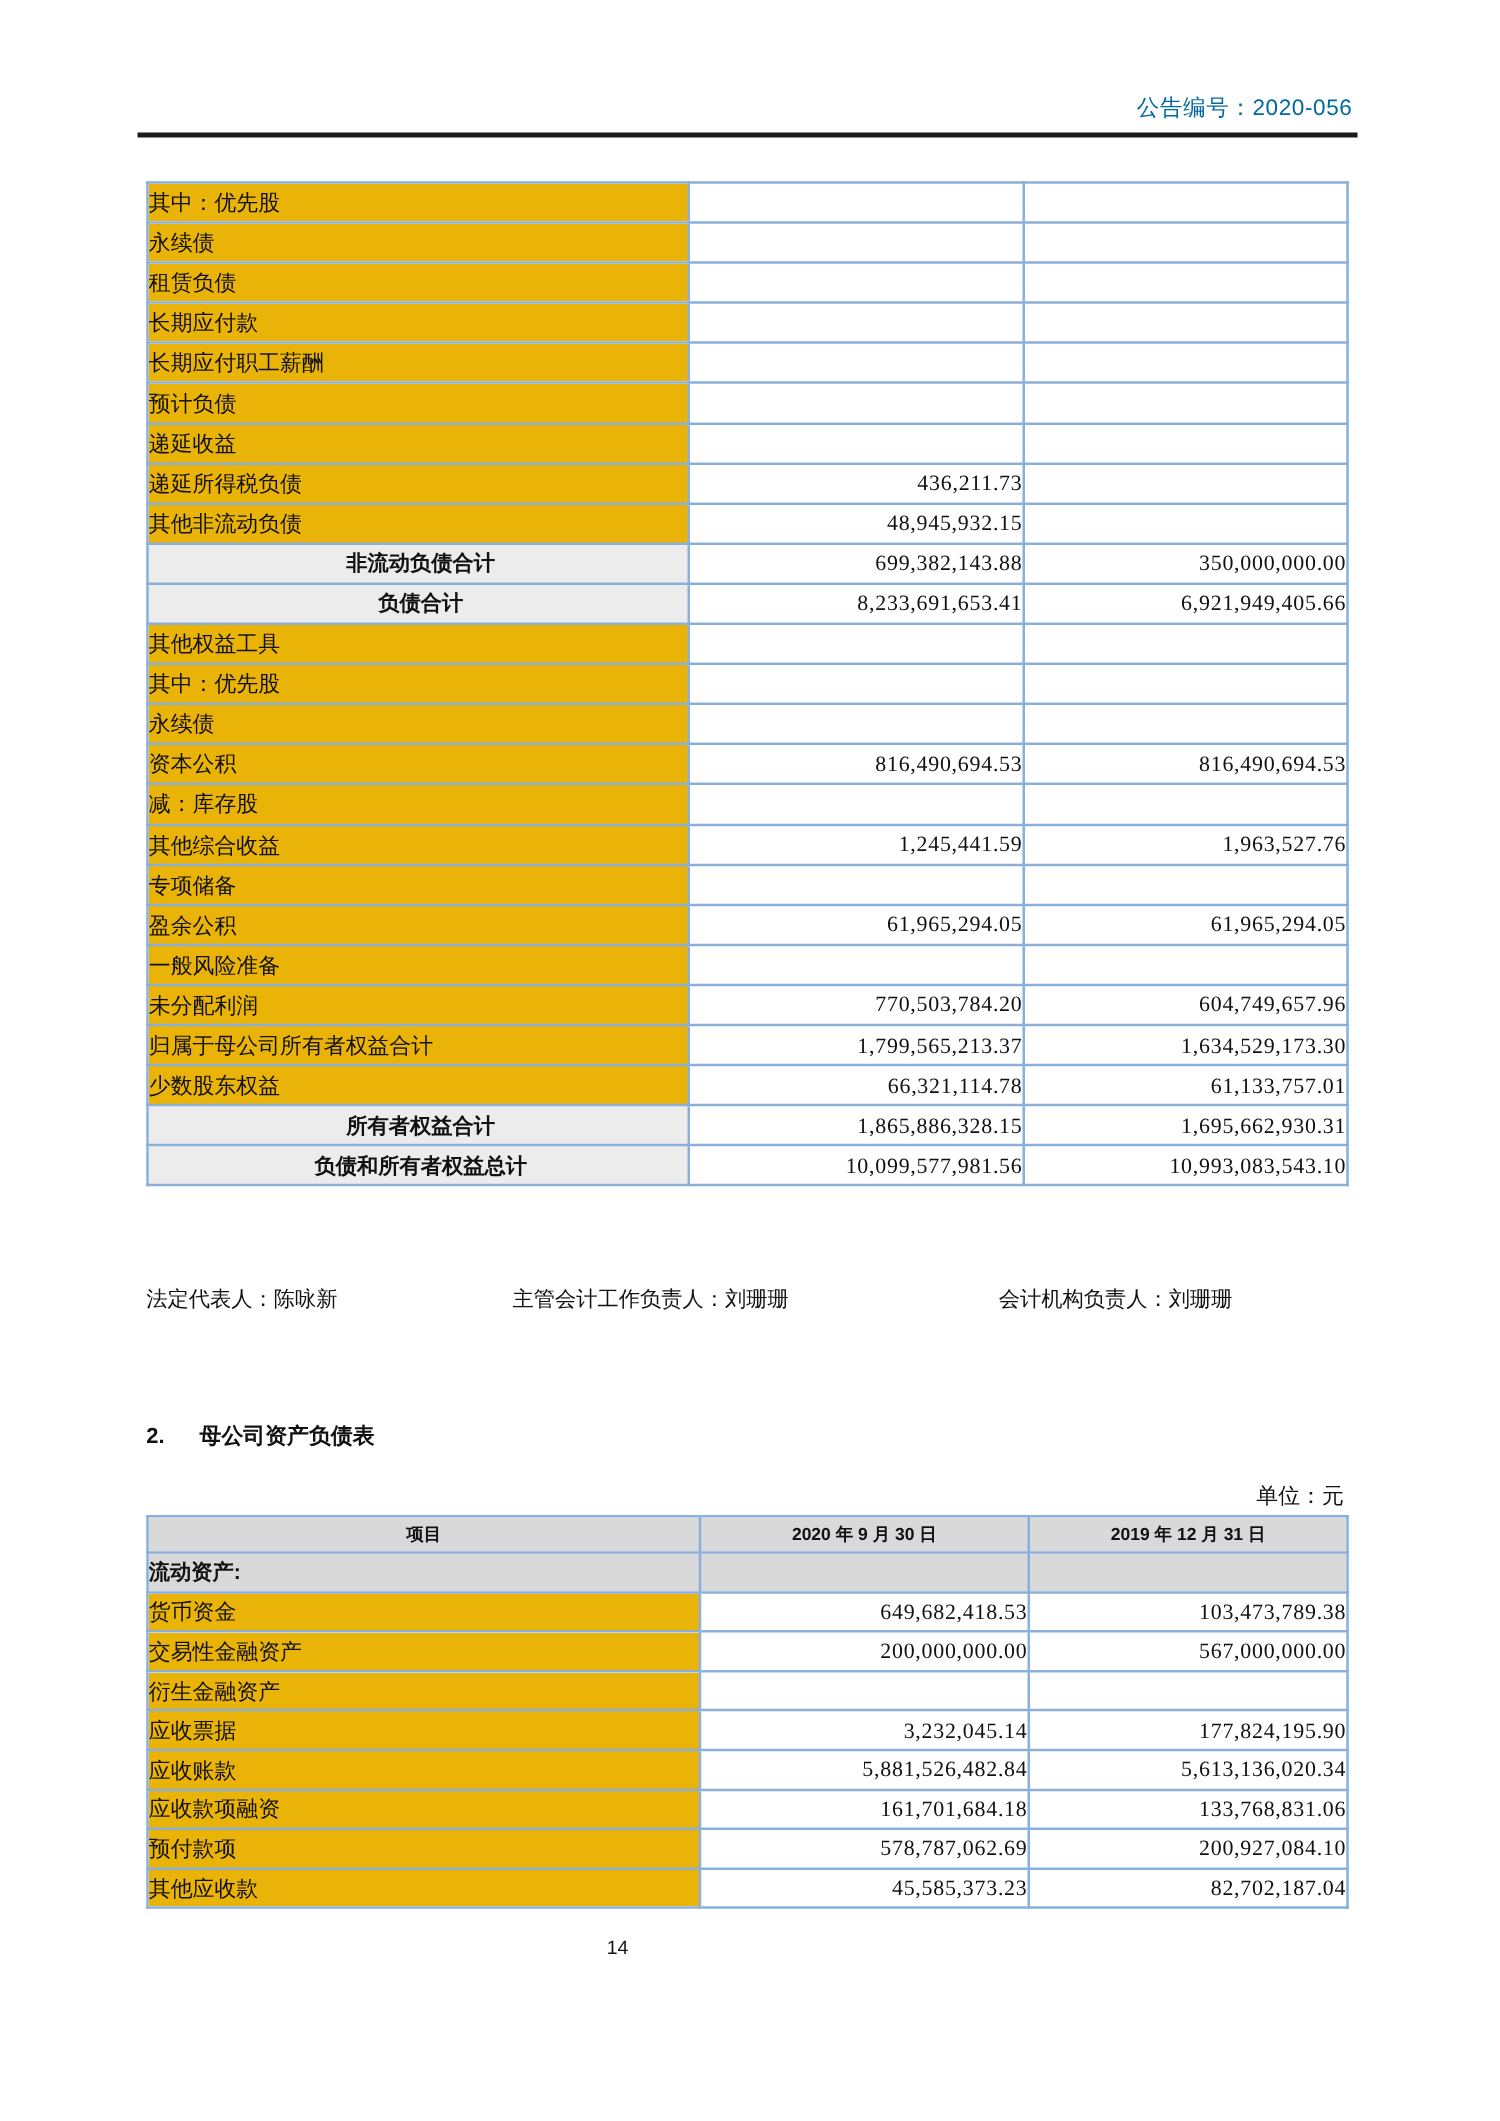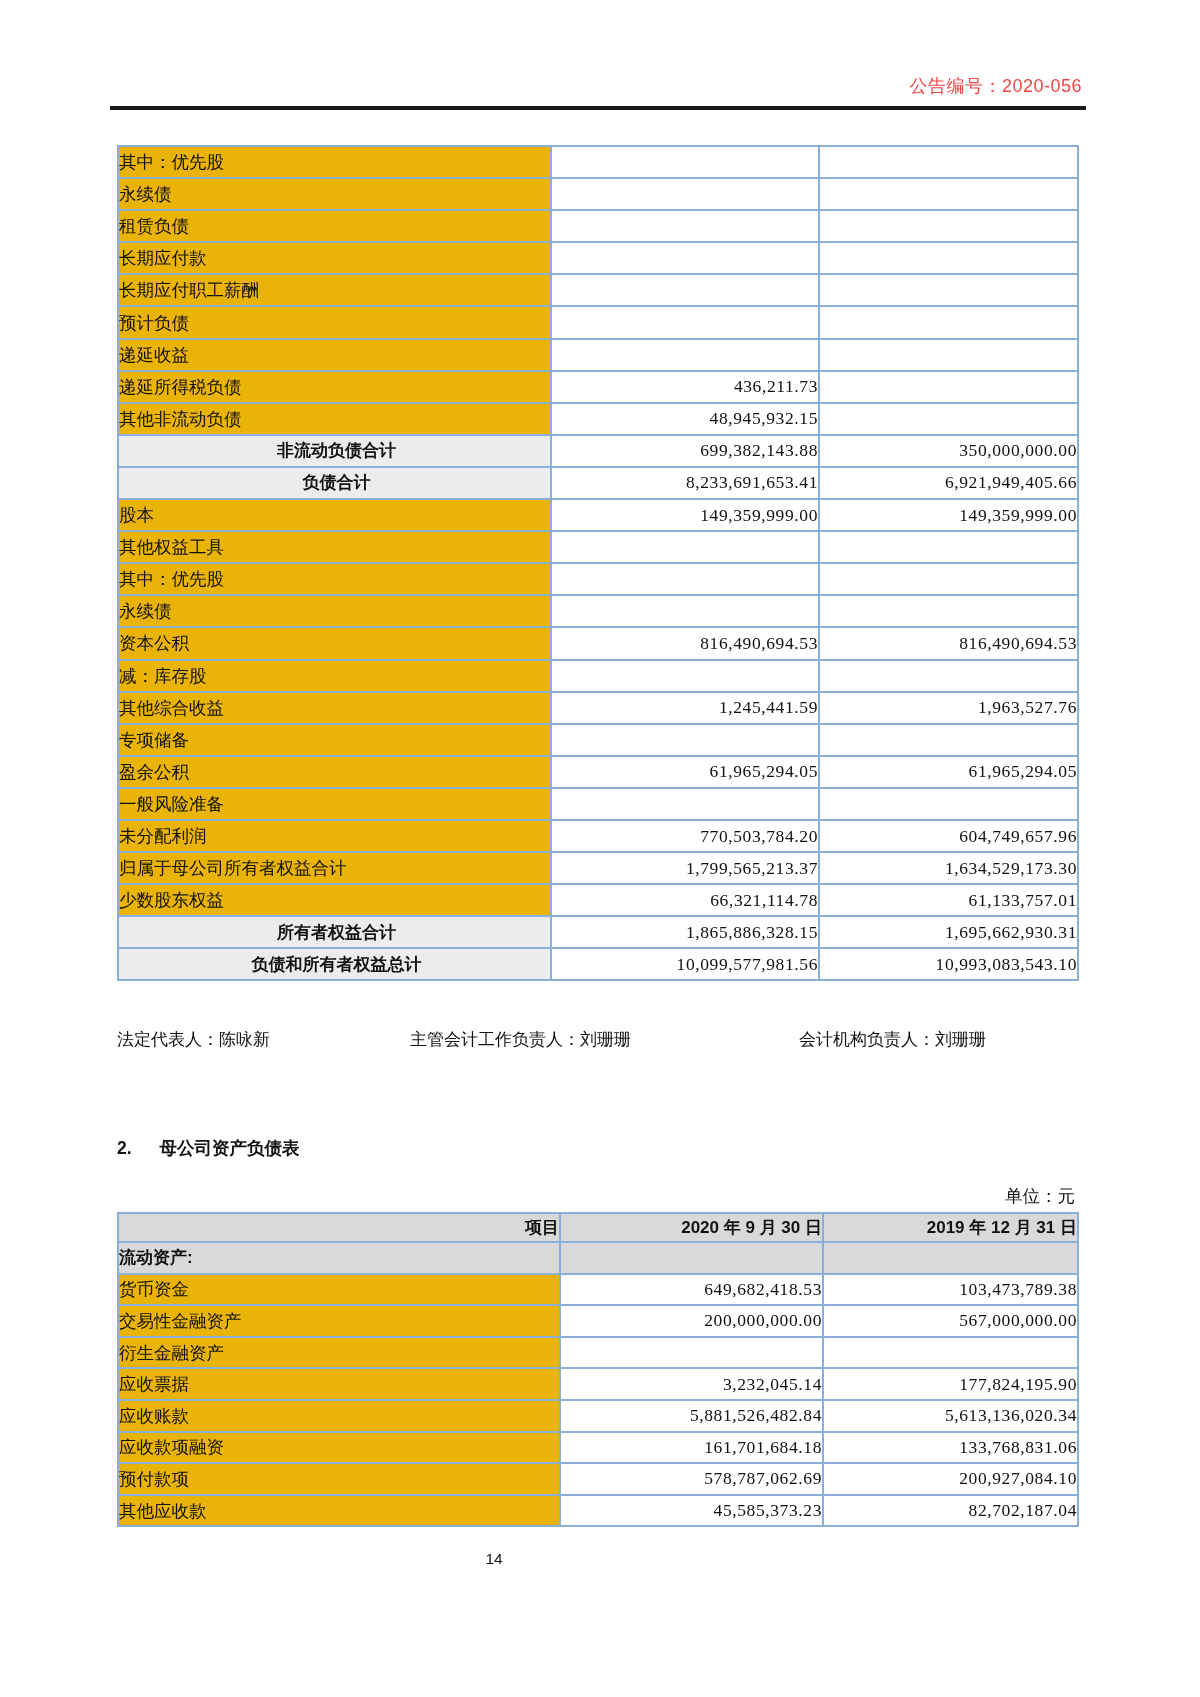--- a/index.html
+++ b/index.html
@@ -5,21 +5,21 @@
   html,body{margin:0;padding:0;background:#ffffff;}
   .page{
     position:relative;width:1200px;height:1697px;background:#ffffff;
     font-family:"Liberation Serif","DejaVu Serif",serif;color:#111;
     overflow:hidden;
   }
   
   .header-right{
     position:absolute;top:74px;right:118px;
     font-family:"Liberation Sans","DejaVu Sans",sans-serif;
-    font-size:18px;color:#ef4444;letter-spacing:.5px;white-space:nowrap;
+    font-size:18px;color:#0369a1;letter-spacing:.5px;white-space:nowrap;
   }
   .header-rule{
     position:absolute;top:106px;left:110px;width:976px;height:0;
     border-top:4px solid #1b1b1b;
   }
   
   table.bs{
     position:absolute;left:117px;width:960px;
     border-collapse:collapse;table-layout:fixed;background:#fff;
     border:2.5px solid #6b98c9;
@@ -47,22 +47,22 @@
   tr.type-section td.lbl{
     font-weight:bold;font-family:"Liberation Sans","DejaVu Sans",sans-serif;
     font-size:17px;
   }
   td.num{
     text-align:right;padding:0 10px 0 4px;font-size:17.5px;
     letter-spacing:.6px;background:#ffffff;
   }
   tr.type-section td.num{background:#d9d9d9;}
   .t2 thead th{
-    background:#d9d9d9;font-weight:bold;text-align:right;
-    font-family:"Liberation Sans","DejaVu Sans",sans-serif;font-size:17px;
+    background:#d9d9d9;font-weight:bold;text-align:center;
+    font-family:"Liberation Sans","DejaVu Sans",sans-serif;font-size:14px;
   }
   
   .signature{
     position:absolute;top:1028px;left:0;width:1200px;height:24px;
     font-family:"Liberation Sans","DejaVu Sans",sans-serif;font-size:17px;
   }
   .signature span{position:absolute;white-space:nowrap;}
   .sig-1{left:117px;} .sig-2{left:410px;} .sig-3{left:799px;}
   
   .section-heading{
@@ -142,25 +142,20 @@
         </tr>
         <tr class="type-total">
           <td class="lbl">非流动负债合计</td>
           <td class="num">699,382,143.88</td>
           <td class="num">350,000,000.00</td>
         </tr>
         <tr class="type-total">
           <td class="lbl">负债合计</td>
           <td class="num">8,233,691,653.41</td>
           <td class="num">6,921,949,405.66</td>
-        </tr>
-        <tr class="type-item">
-          <td class="lbl">股本</td>
-          <td class="num">149,359,999.00</td>
-          <td class="num">149,359,999.00</td>
         </tr>
         <tr class="type-item">
           <td class="lbl">其他权益工具</td>
           <td class="num"></td>
           <td class="num"></td>
         </tr>
         <tr class="type-item">
           <td class="lbl">其中：优先股</td>
           <td class="num"></td>
           <td class="num"></td>

